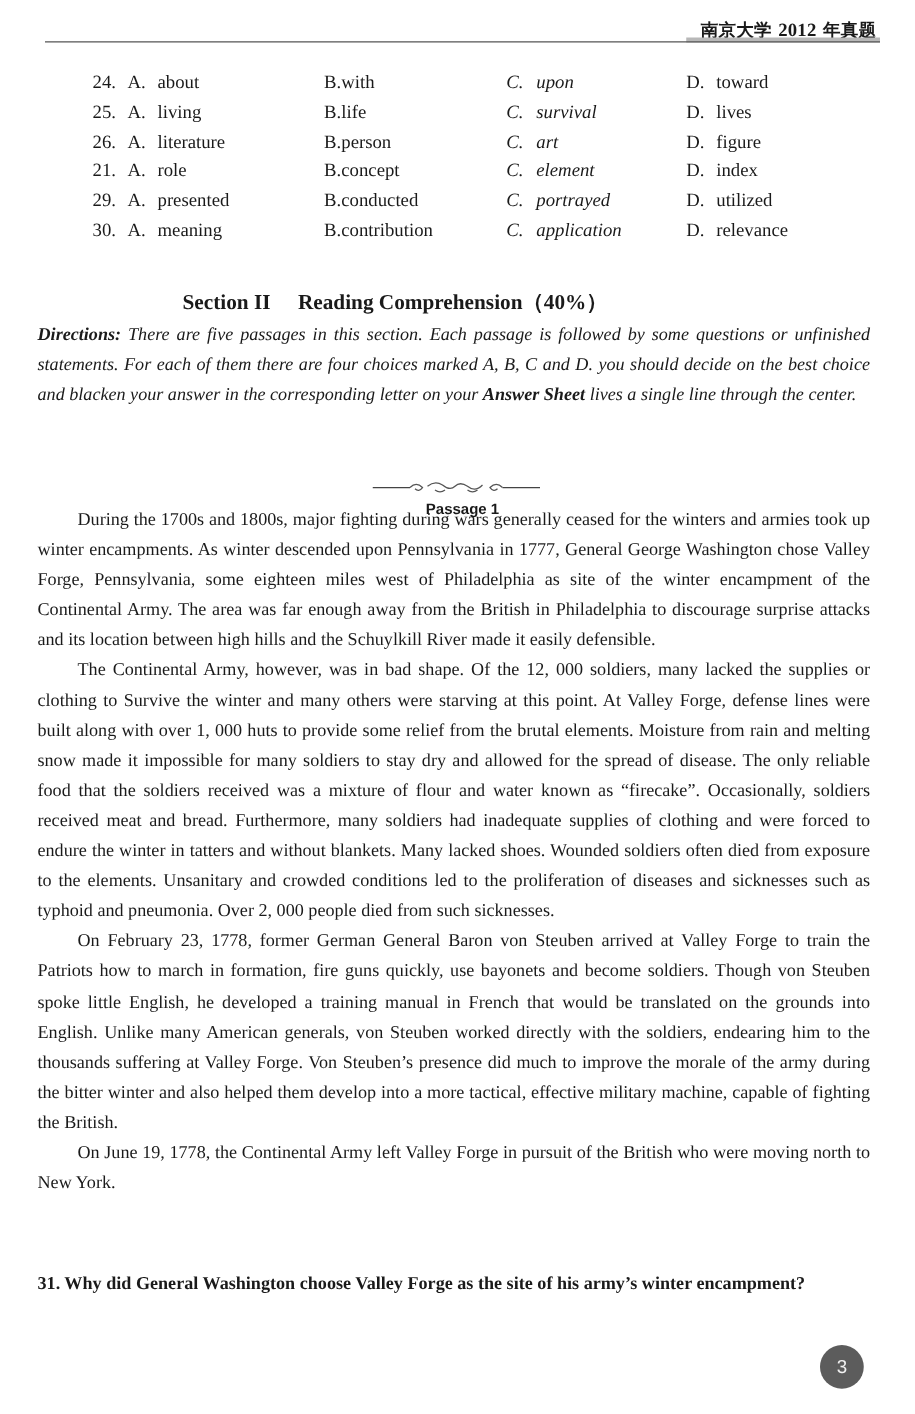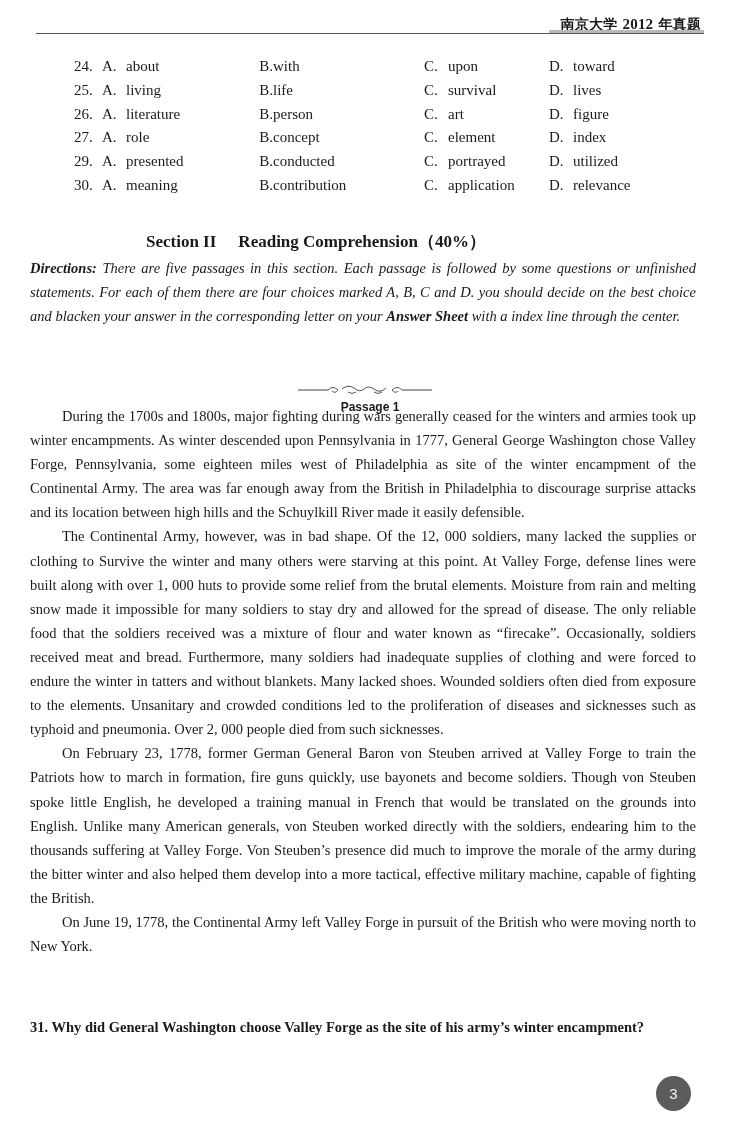--- a/index.html
+++ b/index.html
@@ -23,21 +23,21 @@
   .header-bar {
     position: absolute; right: 0; top: 30px; width: 155px; height: 4px; background: #b8b8b8;
   }
 
   .options { position: absolute; left: 30px; top: 55px; width: 680px; margin-left: 44px; }
   .opt-row { position: relative; height: 23.8px; font-size: 15px; line-height: 23.8px; }
   .opt-cell { position: absolute; top: 0; white-space: nowrap; }
   .opt-num { left: 0; }
   .opt-a { left: 28px; }
   .opt-b { left: 175px; text-align: right; }
-  .opt-c { left: 350px; }
+  .opt-c { left: 331px; font-style: italic; }
   .opt-d { left: 475px; }
   .letter { display: inline-block; width: 24px; }
 
   .section-title {
     position: absolute; left: 0; width: 632px; top: 230px; text-align: center;
     font-size: 17px; font-weight: bold; font-family: "Liberation Serif", serif;
   }
   .section-title .gap { display: inline-block; width: 22px; }
 
   .directions {
@@ -104,21 +104,21 @@
     <span class="opt-cell opt-d"><span class="letter">D.</span><span>lives</span></span>
   </div>
   <div class="opt-row">
     <span class="opt-cell opt-num">26.</span>
     <span class="opt-cell opt-a"><span class="letter">A.</span><span>literature</span></span>
     <span class="opt-cell opt-b"><span class="letter">B.</span><span>person</span></span>
     <span class="opt-cell opt-c"><span class="letter">C.</span><span>art</span></span>
     <span class="opt-cell opt-d"><span class="letter">D.</span><span>figure</span></span>
   </div>
   <div class="opt-row">
-    <span class="opt-cell opt-num">27.</span>
+    <span class="opt-cell opt-num">21.</span>
     <span class="opt-cell opt-a"><span class="letter">A.</span><span>role</span></span>
     <span class="opt-cell opt-b"><span class="letter">B.</span><span>concept</span></span>
     <span class="opt-cell opt-c"><span class="letter">C.</span><span>element</span></span>
     <span class="opt-cell opt-d"><span class="letter">D.</span><span>index</span></span>
   </div>
   <div class="opt-row">
     <span class="opt-cell opt-num">29.</span>
     <span class="opt-cell opt-a"><span class="letter">A.</span><span>presented</span></span>
     <span class="opt-cell opt-b"><span class="letter">B.</span><span>conducted</span></span>
     <span class="opt-cell opt-c"><span class="letter">C.</span><span>portrayed</span></span>
@@ -131,21 +131,21 @@
     <span class="opt-cell opt-c"><span class="letter">C.</span><span>application</span></span>
     <span class="opt-cell opt-d"><span class="letter">D.</span><span>relevance</span></span>
   </div>
 </div>
 
 <div class="section-title">
   <span>Section II</span><span class="gap"></span><span>Reading Comprehension</span><span>（40%）</span>
 </div>
 
 <div class="directions">
-  <b>Directions:</b><span> There are five passages in this section. Each passage is followed by some questions or unfinished statements. For each of them there are four choices marked A, B, C and D. you should decide on the best choice and blacken your answer in the corresponding letter on your </span><b>Answer Sheet</b><span> with a index line through the center.</span>
+  <b>Directions:</b><span> There are five passages in this section. Each passage is followed by some questions or unfinished statements. For each of them there are four choices marked A, B, C and D. you should decide on the best choice and blacken your answer in the corresponding letter on your </span><b>Answer Sheet</b><span> lives a single line through the center.</span>
 </div>
 
 <div class="passage-head">
   <span class="passage-label">Passage 1</span>
   <svg class="passage-orn" width="134" height="12" viewBox="0 0 134 12">
     <line x1="0" y1="6" x2="30" y2="6" stroke="#444" stroke-width="1"></line>
     <line x1="104" y1="6" x2="134" y2="6" stroke="#444" stroke-width="1"></line>
     <path d="M30 6 q5 -5 10 0 q-3 4 -6 1" fill="none" stroke="#555" stroke-width="1"></path>
     <path d="M44 5 q6 -5 12 -1 q6 5 10 1 q4 -4 10 0 q6 5 12 -1" fill="none" stroke="#555" stroke-width="1"></path>
     <path d="M50 8 q4 3 8 0 M76 8 q4 3 8 0" fill="none" stroke="#555" stroke-width="1"></path>

